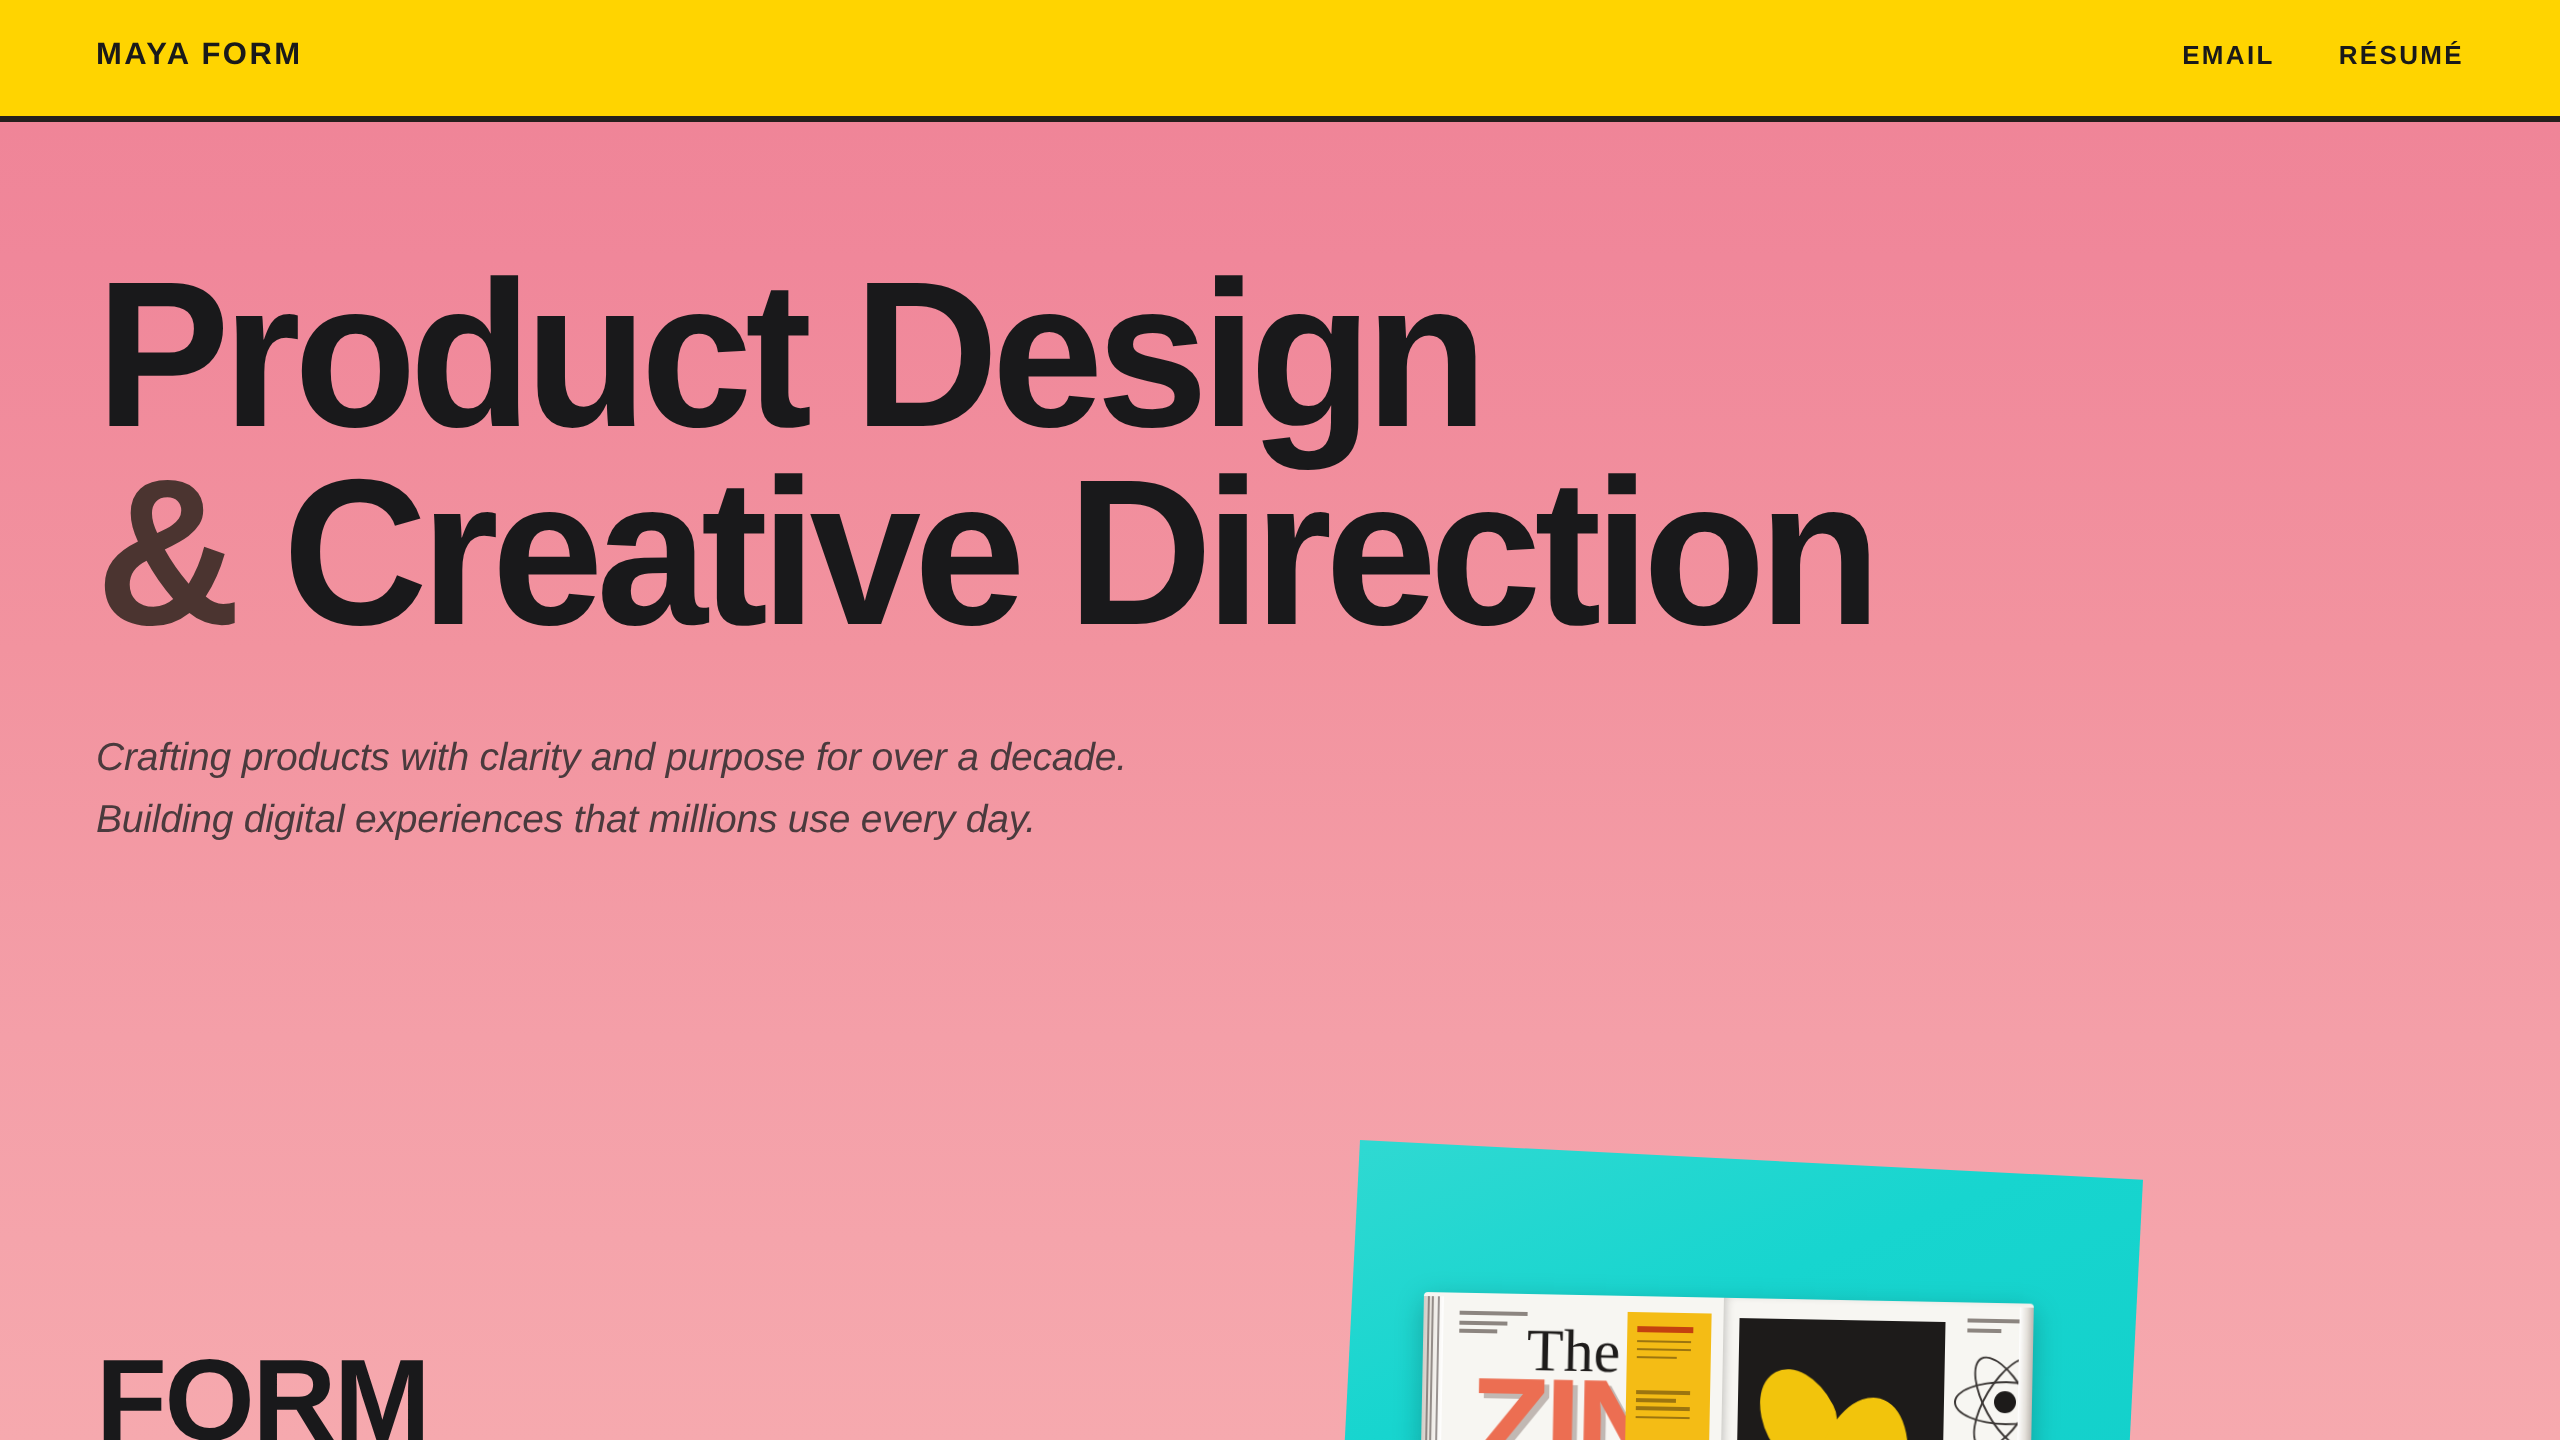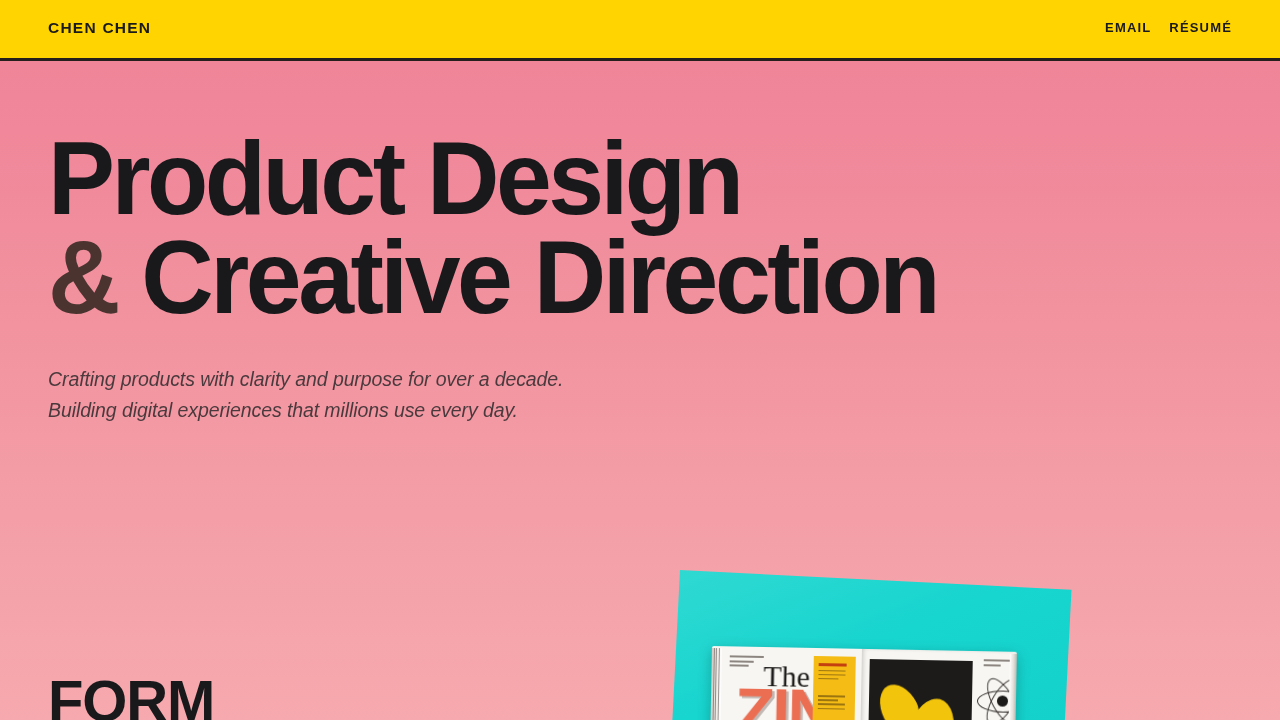--- a/index.html
+++ b/index.html
@@ -52,21 +52,21 @@
     font-weight:bold;
     letter-spacing:0.08em;
     color:#1A1A1A;
     line-height:1;
     white-space:nowrap;
   }
 
   .nav {
     display:flex;
     align-items:center;
-    gap:18px;
+    gap:32px;
     padding-left:17px;
   }
 
   .nav-link {
     font-size:13px;
     font-weight:bold;
     letter-spacing:0.09em;
     color:#1A1A1A;
     text-decoration:none;
     line-height:1;
@@ -299,21 +299,21 @@
     width:7px; height:126px;
     background:linear-gradient(90deg,#fff 0%,#E4E0DA 55%,#BCB7B1 100%);
   }
 </style>
 </head>
 <body>
 
 <div class="page">
 
   <header class="site-header">
-    <div class="brand">CHEN CHEN</div>
+    <div class="brand">MAYA FORM</div>
     <nav class="nav">
       <a class="nav-link" href="#">EMAIL</a>
       <a class="nav-link" href="#">RÉSUMÉ</a>
     </nav>
   </header>
 
   <section class="hero">
     <h1 class="hero-title">
       <div>Product Design</div>
       <div><span class="amp">&amp;</span><span>&nbsp;</span><span>Creative Direction</span></div>

